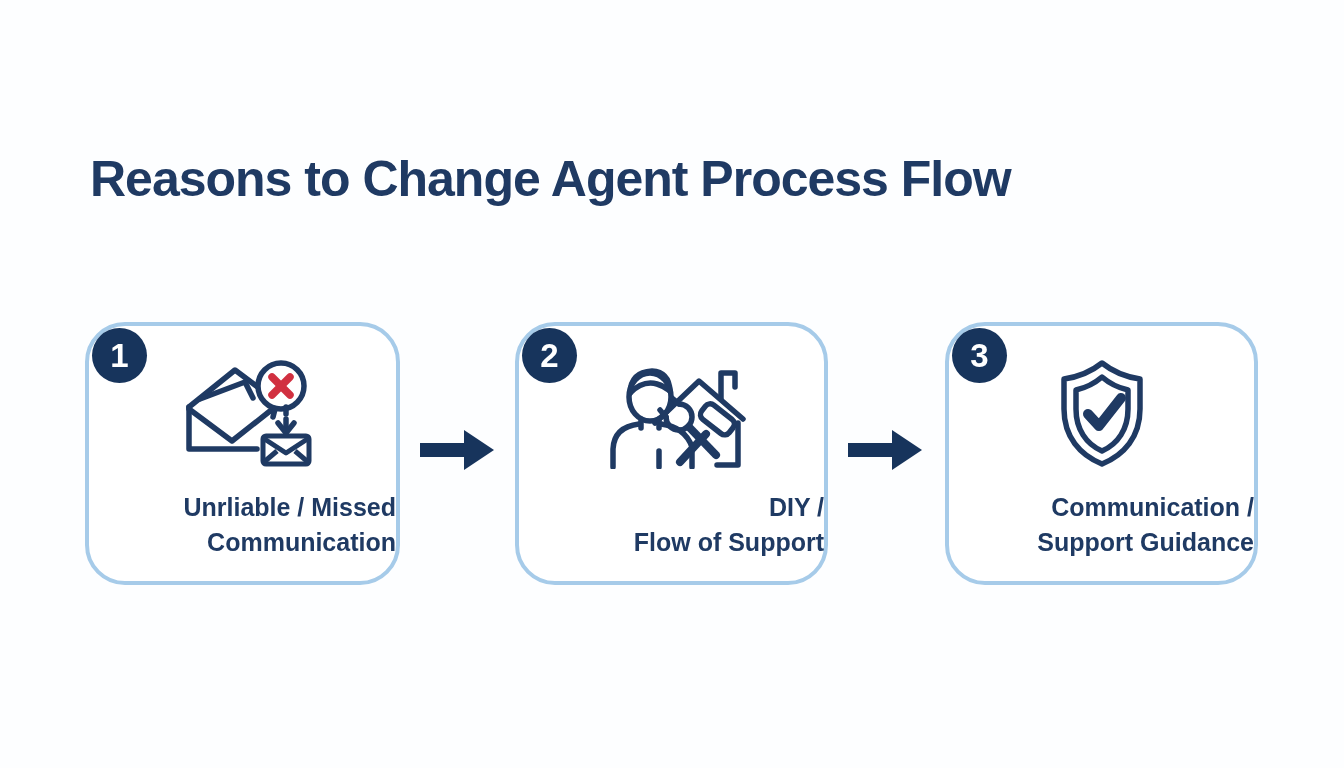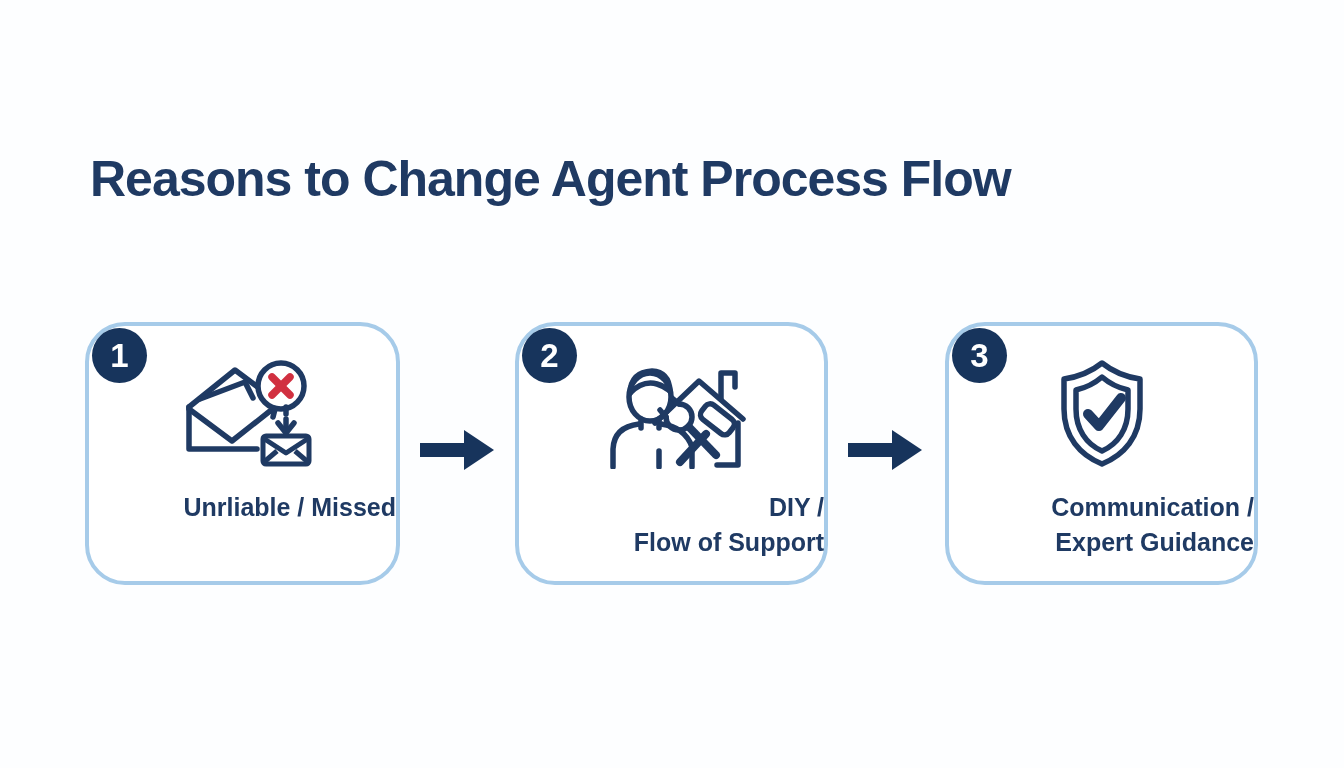--- a/index.html
+++ b/index.html
@@ -122,20 +122,21 @@
         <g fill="none" stroke="currentColor" stroke-width="5" stroke-linejoin="round">
           <rect x="90" y="79" width="46" height="28" rx="3" fill="#ffffff"></rect>
           <path d="M90,81 L113,96 L136,81"></path>
           <path d="M91,105 L104,94"></path>
           <path d="M135,105 L122,94"></path>
         </g>
       </svg>
     </div>
     <div class="card-label">
       <span>Unrliable / Missed</span><br>
+      <span>Communication</span>
     </div>
   </section>
 
   <div class="flow-arrow flow-arrow-1">
     <svg viewBox="0 0 76 44" aria-hidden="true">
       <polygon points="0,15 44,15 44,2 74,22 44,42 44,29 0,29" fill="currentColor"></polygon>
     </svg>
   </div>
 
   <section class="card card-2">
@@ -191,17 +192,17 @@
       <svg viewBox="0 0 100 112" width="100" height="112" aria-hidden="true">
         <g fill="none" stroke="currentColor" stroke-width="5.5" stroke-linejoin="round">
           <path d="M50,6 C40,14 26,20 12,22 L12,52 C12,80 28,98 50,107 C72,98 88,80 88,52 L88,22 C74,20 60,14 50,6 Z"></path>
           <path d="M50,20 C43,26 33,31 24,33 L24,52 C24,72 34,87 50,94 C66,87 76,72 76,52 L76,33 C67,31 57,26 50,20 Z"></path>
         </g>
         <path d="M36,57 L47,69 L69,41" fill="none" stroke="currentColor" stroke-width="10" stroke-linecap="round" stroke-linejoin="round"></path>
       </svg>
     </div>
     <div class="card-label">
       <span>Communication /</span><br>
-      <span>Expert Guidance</span>
+      <span>Support Guidance</span>
     </div>
   </section>
 
 </div>
 
 </body></html>

